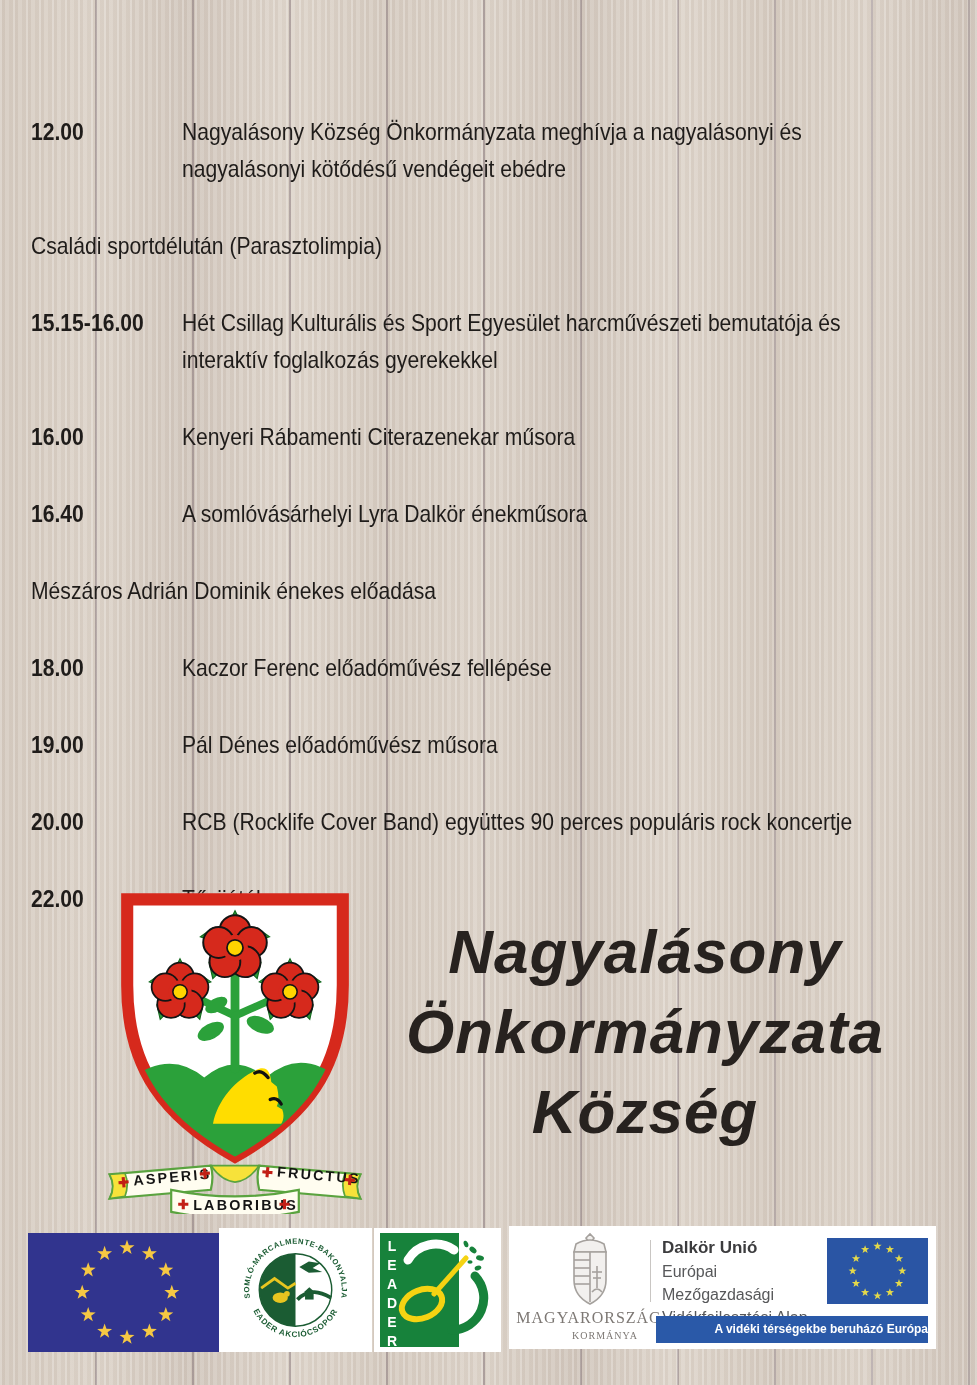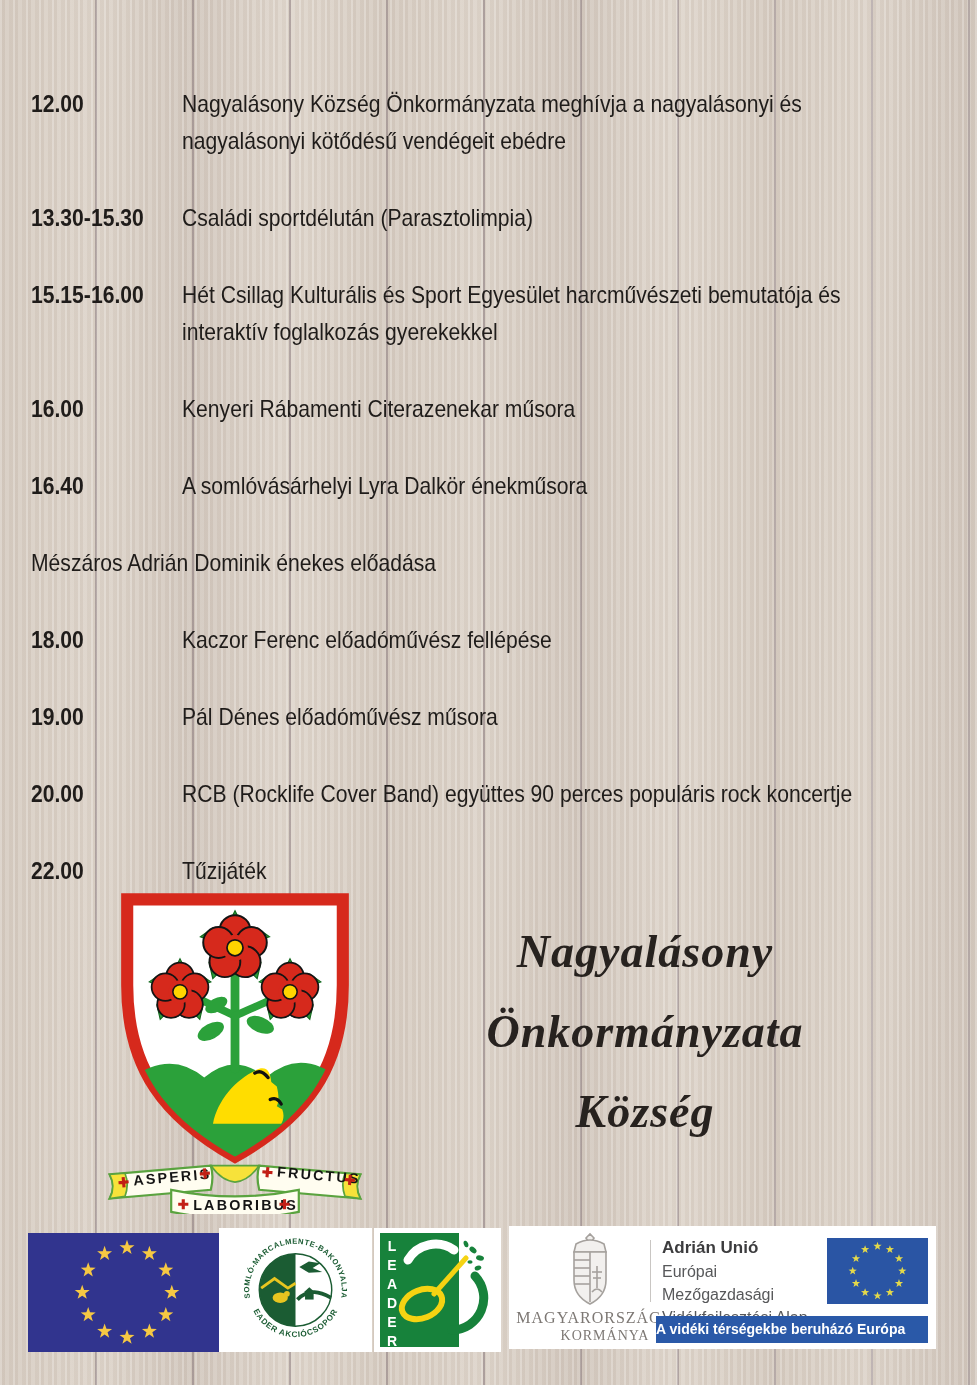--- a/index.html
+++ b/index.html
@@ -16,55 +16,55 @@
       repeating-linear-gradient(90deg,
         rgba(201,188,176,0.35) 0px,   rgba(222,212,201,0.25) 96px,
         rgba(190,176,166,0.35) 192px, rgba(228,219,209,0.30) 288px,
         rgba(201,188,176,0.35) 384px),
       repeating-linear-gradient(90deg,
         rgba(0,0,0,0) 0px, rgba(0,0,0,0) 95px,
         rgba(110,93,104,0.55) 95px, rgba(110,93,104,0.55) 97px);
   }
   
   .schedule{position:absolute;left:31px;top:85px;width:900px;color:#1f1c1a;}
-  .row{display:flex;margin-bottom:40px;}
+  .row{display:flex;margin-bottom:40px;margin-top:28px;}
   .time{flex:0 0 151px;font-weight:bold;font-size:24px;line-height:37px;}
   .desc{flex:1;font-weight:normal;font-size:24px;line-height:37px;}
   .cond{display:inline-block;transform:scaleX(0.88);transform-origin:left top;white-space:nowrap;}
   
   .crest{position:absolute;left:103px;top:884px;width:264px;height:330px;}
   
   .big-title{
     position:absolute;left:405px;top:912px;width:480px;text-align:center;
-    font-family:Liberation Serif, serif;font-style:italic;font-weight:bold;
-    font-size:46px;line-height:80px;color:#27221f;letter-spacing:1px;
+    font-family:Liberation Sans, sans-serif;font-style:italic;font-weight:bold;
+    font-size:62px;line-height:80px;color:#27221f;letter-spacing:1px;
   }
   
   .eu-flag-big{position:absolute;left:28px;top:1233px;width:198px;height:119px;background:#31348e;}
   .seal-box{position:absolute;left:219px;top:1228px;width:153px;height:124px;background:#ffffff;}
   .leader-box{position:absolute;left:374px;top:1228px;width:127px;height:124px;background:#ffffff;}
   .leader-label{
     position:absolute;left:10px;top:10px;height:100px;
     writing-mode:vertical-rl;text-orientation:upright;
     color:#ffffff;font-weight:bold;font-size:14px;letter-spacing:3px;
   }
   .gov-box{position:absolute;left:509px;top:1226px;width:427px;height:123px;background:#ffffff;}
   .gov-arms{position:absolute;left:55px;top:6px;width:52px;height:76px;}
   .gov-name{position:absolute;left:0px;top:82px;width:160px;text-align:center;
     font-family:"Liberation Serif",serif;color:#7d7874;letter-spacing:1px;}
   .gov-name .l1{font-size:16px;line-height:19px;}
-  .gov-name .l2{font-size:14px;line-height:17px;padding-left:32px;}
+  .gov-name .l2{font-size:10px;line-height:17px;padding-left:32px;}
   .gov-divider{position:absolute;left:141px;top:14px;width:1px;height:62px;background:#c9c6c3;}
   .eu-text{position:absolute;left:153px;top:10px;width:170px;}
   .eu-text .t1{font-weight:bold;font-size:17px;line-height:24px;color:#3c3c3e;}
   .eu-text .t2{font-size:16px;line-height:23px;color:#57585a;}
   .eu-flag-small{position:absolute;left:318px;top:12px;width:101px;height:66px;background:#2a55a4;}
   .eu-banner{
     position:absolute;left:147px;top:90px;width:272px;height:27px;background:#2a59a8;
-    color:#ffffff;font-weight:bold;font-size:14px;line-height:27px;text-align:left;
+    color:#ffffff;font-weight:bold;font-size:12px;line-height:27px;text-align:right;
   }
   svg{display:block;}
 </style>
 </head>
 <body>
 
 <div id="poster">
 
   <svg width="0" height="0" style="position:absolute">
     <defs>
@@ -90,21 +90,20 @@
 
     <div class="row">
       <div class="time"><span class="cond">12.00</span></div>
       <div class="desc">
         <div><span class="cond">Nagyalásony Község Önkormányzata meghívja a nagyalásonyi és</span></div>
         <div><span class="cond">nagyalásonyi kötődésű vendégeit ebédre</span></div>
       </div>
     </div>
 
     <div class="row">
-      <div class="time"><span class="cond">13.30-15.30</span></div>
       <div class="desc">
         <div><span class="cond">Családi sportdélután (Parasztolimpia)</span></div>
       </div>
     </div>
 
     <div class="row">
       <div class="time"><span class="cond">15.15-16.00</span></div>
       <div class="desc">
         <div><span class="cond">Hét Csillag Kulturális és Sport Egyesület harcművészeti bemutatója és</span></div>
         <div><span class="cond">interaktív foglalkozás gyerekekkel</span></div>
@@ -303,21 +302,21 @@
         <line x1="29" y1="46" x2="37" y2="46"></line>
         <path d="M28,60 q5,-6 10,0"></path>
       </g>
     </svg>
     <div class="gov-name">
       <div class="l1">MAGYARORSZÁG</div>
       <div class="l2">KORMÁNYA</div>
     </div>
     <div class="gov-divider"></div>
     <div class="eu-text">
-      <div class="t1">Adrián Unió</div>
+      <div class="t1">Dalkör Unió</div>
       <div class="t2">Európai Mezőgazdasági</div>
       <div class="t2">Vidékfejlesztési Alap</div>
     </div>
     <div class="eu-flag-small">
       <svg viewBox="-50.5 -33 101 66" width="101" height="66">
         <use href="#starcircle" fill="#e4d94a" transform="scale(0.62)"></use>
       </svg>
     </div>
     <div class="eu-banner">A vidéki térségekbe beruházó Európa</div>
   </div>

